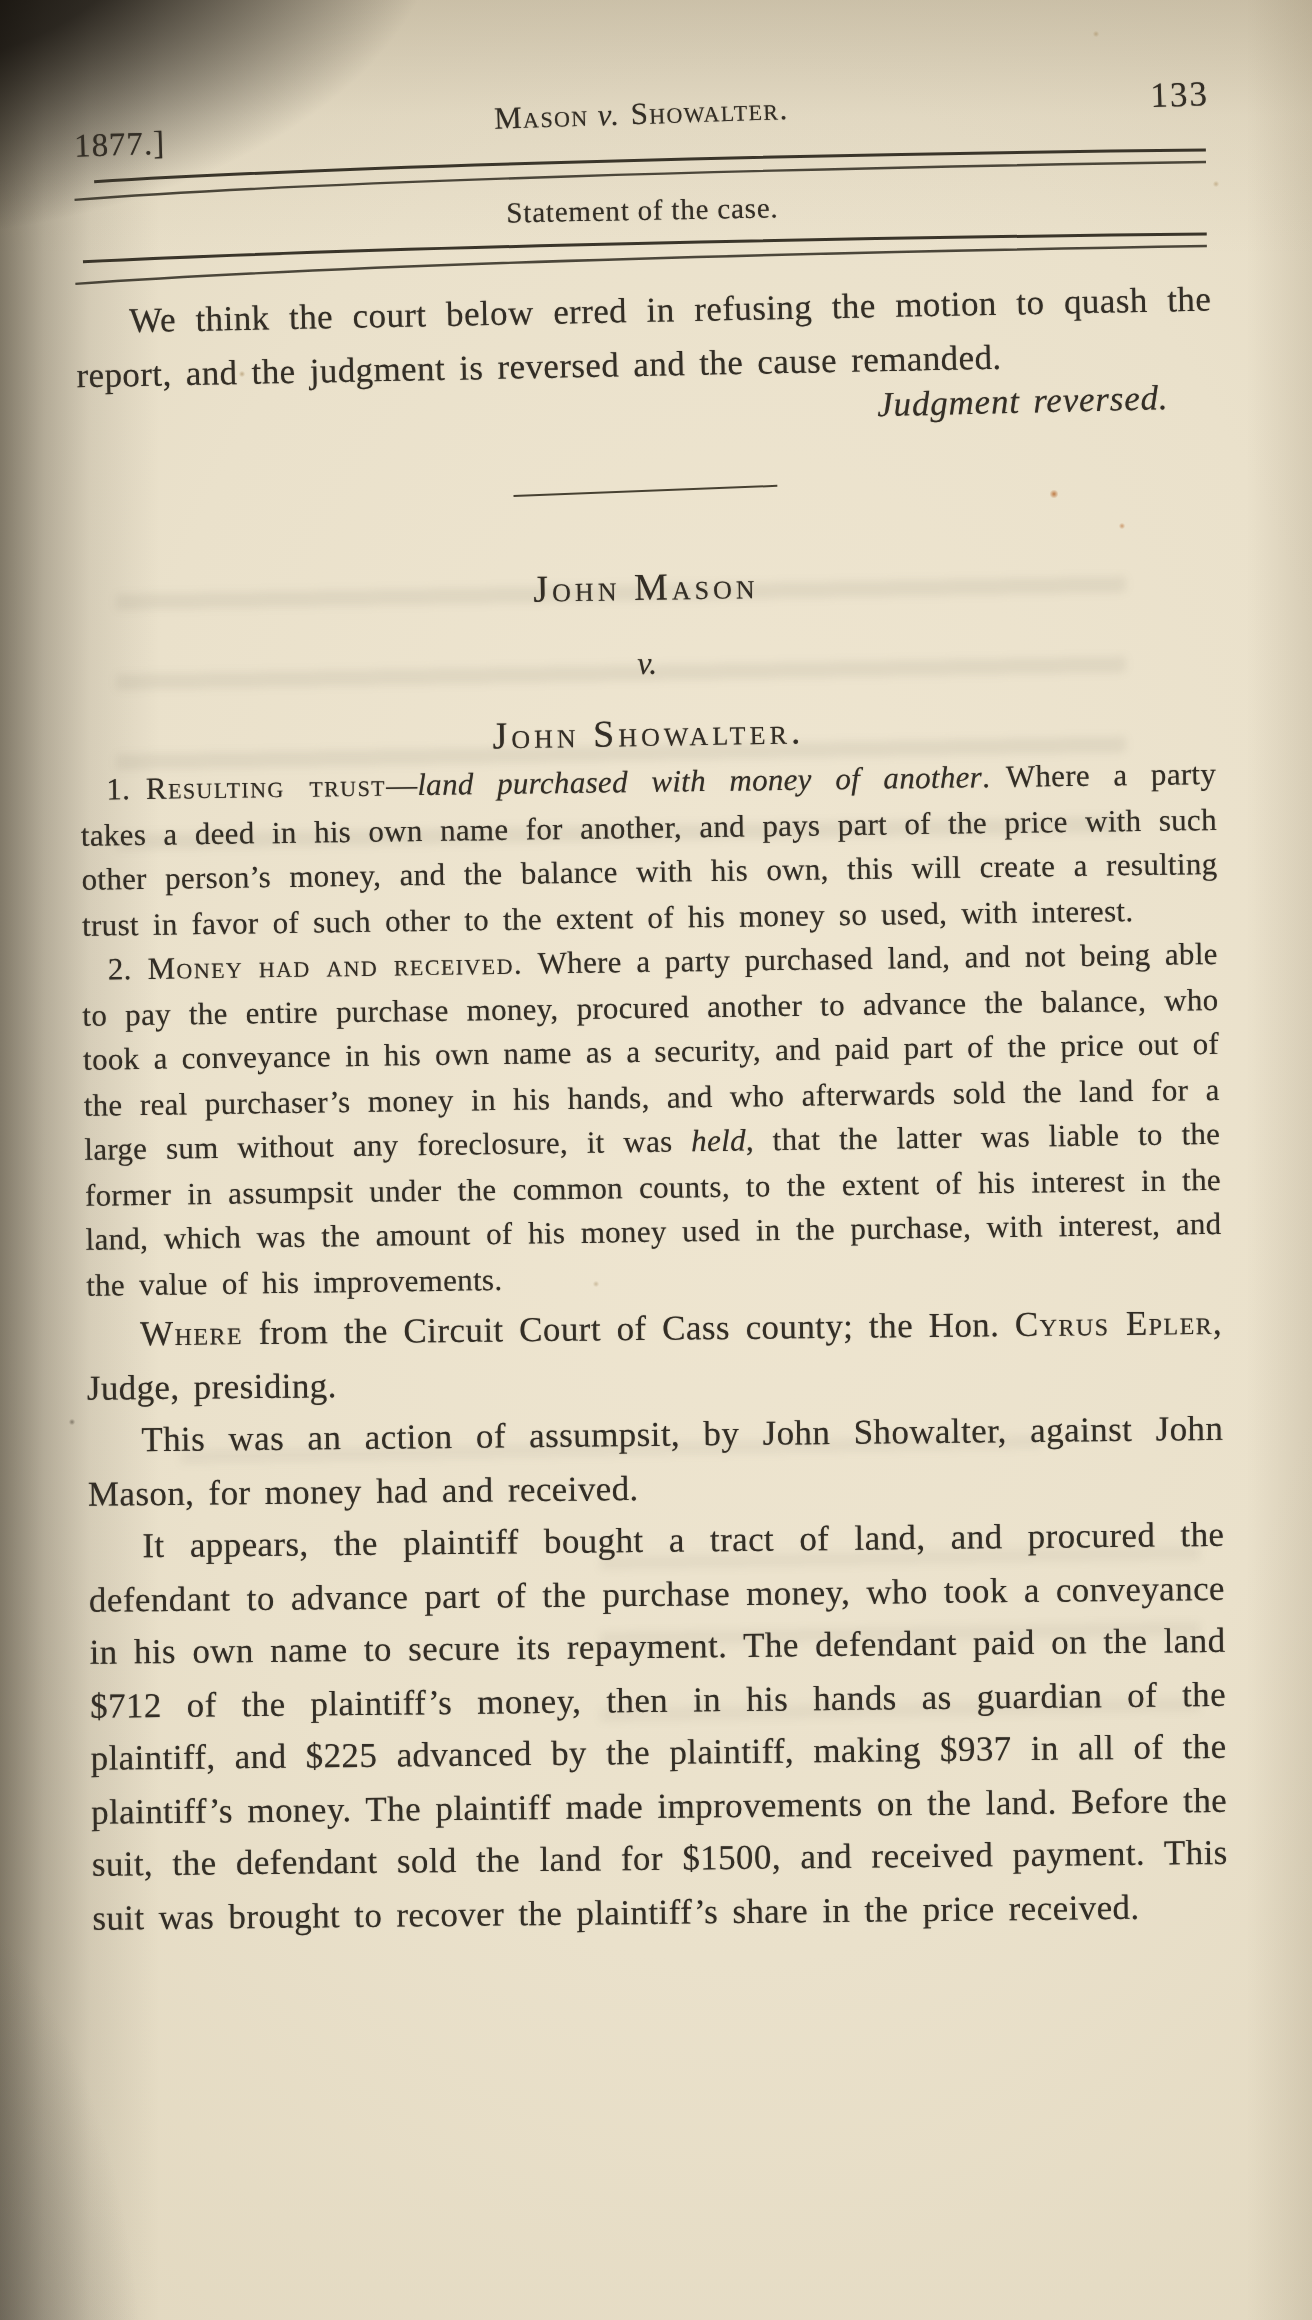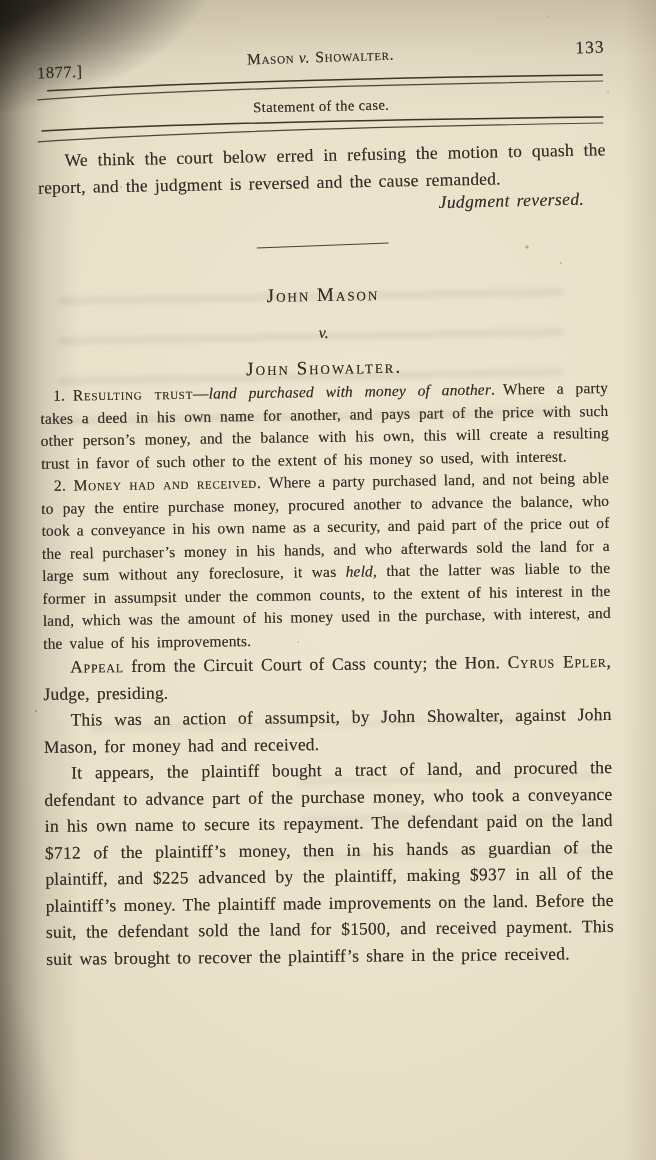--- a/index.html
+++ b/index.html
@@ -176,20 +176,20 @@
     <div class="case-title">
       <div class="party sc">John Mason</div>
       <div class="vs it">v.</div>
       <div class="party sc">John Showalter.</div>
     </div>
 
     <p class="headnote hn1"><span class="">1. </span><span class="sc">Resulting trust</span><span class="">—</span><span class="it">land purchased with money of another</span><span class="">. Where a party takes a deed in his own name for another, and pays part of the price with such other person’s money, and the balance with his own, this will create a resulting trust in favor of such other to the extent of his money so used, with interest.</span></p>
 
     <p class="headnote hn2"><span class="">2. </span><span class="sc">Money had and received</span><span class="">. Where a party purchased land, and not being able to pay the entire purchase money, procured another to advance the balance, who took a conveyance in his own name as a security, and paid part of the price out of the real purchaser’s money in his hands, and who afterwards sold the land for a large sum without any foreclosure, it was </span><span class="it">held</span><span class="">, that the latter was liable to the former in assumpsit under the common counts, to the extent of his interest in the land, which was the amount of his money used in the purchase, with interest, and the value of his improvements.</span></p>
 
-    <p class="bodytext p-appeal"><span class="sc">Appeal</span><span class=""> from the Circuit Court of Cass county; the Hon. </span><span class="sc">Cyrus Epler</span><span class="">, Judge, presiding.</span></p>
+    <p class="bodytext p-appeal"><span class="sc">Where</span><span class=""> from the Circuit Court of Cass county; the Hon. </span><span class="sc">Cyrus Epler</span><span class="">, Judge, presiding.</span></p>
 
     <p class="bodytext p-action">This was an action of assumpsit, by John Showalter, against John Mason, for money had and received.</p>
 
     <p class="bodytext p-facts">It appears, the plaintiff bought a tract of land, and procured the defendant to advance part of the purchase money, who took a conveyance in his own name to secure its repayment. The defendant paid on the land $712 of the plaintiff’s money, then in his hands as guardian of the plaintiff, and $225 advanced by the plaintiff, making $937 in all of the plaintiff’s money. The plaintiff made improvements on the land. Before the suit, the defendant sold the land for $1500, and received payment. This suit was brought to recover the plaintiff’s share in the price received.</p>
 
   </div>
 </div>
 
 </body></html>

